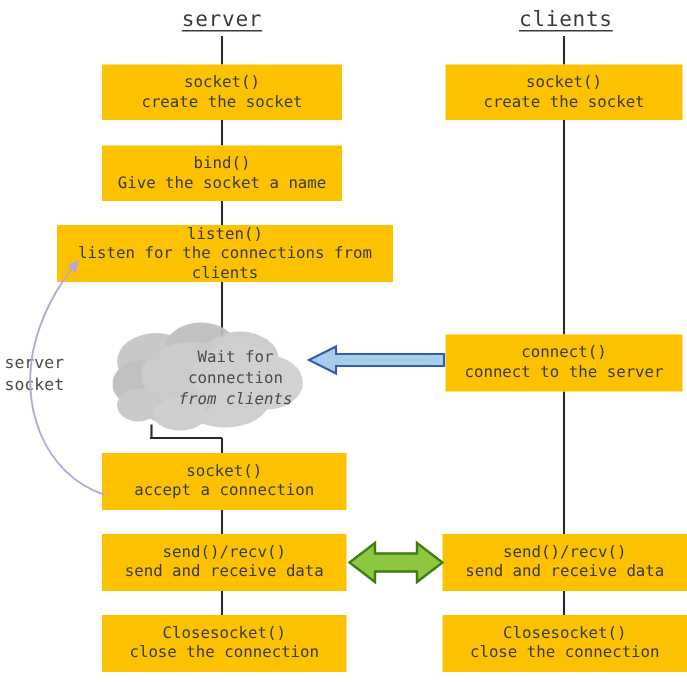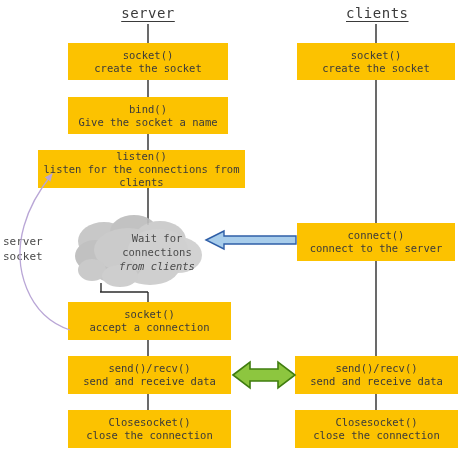--- a/index.html
+++ b/index.html
@@ -129,21 +129,21 @@
   <div class="node" style="left:68px; top:43px; width:160px; height:37px;">
     <span class="ln">socket()</span>
     <span class="ln">create the socket</span>
   </div>
 
   <div class="node" style="left:68px; top:97px; width:160px; height:37px;">
     <span class="ln">bind()</span>
     <span class="ln">Give the socket a name</span>
   </div>
 
-  <div class="node" style="left:38px; top:150px; width:207px; height:38px;">
+  <div class="node" style="left:38px; top:150px; width:224px; height:38px;">
     <span class="ln">listen()</span>
     <span class="ln wrap" style="width:196px;">listen for the connections from clients</span>
   </div>
 
   <div class="node" style="left:68px; top:302px; width:163px; height:38px;">
     <span class="ln">socket()</span>
     <span class="ln">accept a connection</span>
   </div>
 
   <div class="node" style="left:68px; top:356px; width:163px; height:38px;">
@@ -171,21 +171,21 @@
     <span class="ln">send and receive data</span>
   </div>
 
   <div class="node" style="left:295px; top:410px; width:163px; height:38px;">
     <span class="ln">Closesocket()</span>
     <span class="ln">close the connection</span>
   </div>
 
   <div class="cloud-text" style="left:113px; top:231px; width:88px;">
     <span style="display:block;">Wait for</span>
-    <span style="display:block;">connections</span>
+    <span style="display:block;">connection</span>
     <span style="display:block;font-style:italic;">from clients</span>
   </div>
 
   <div class="side-label" style="left:3px; top:234px;">
     <span style="display:block;">server</span>
     <span style="display:block;">socket</span>
   </div>
 
   <svg class="overlay" viewBox="0 0 458 455">
     <defs>

